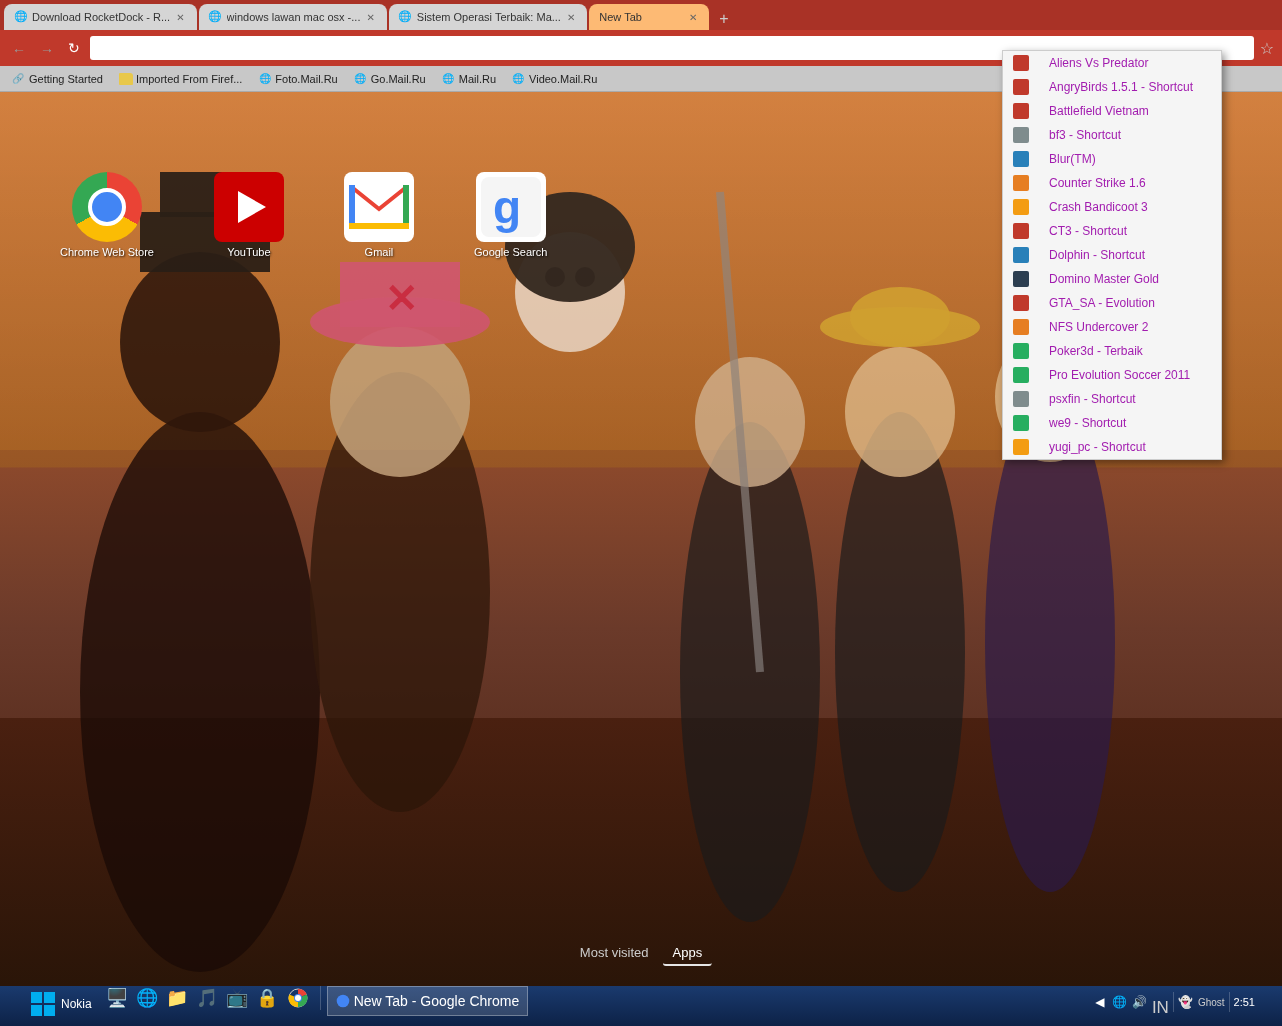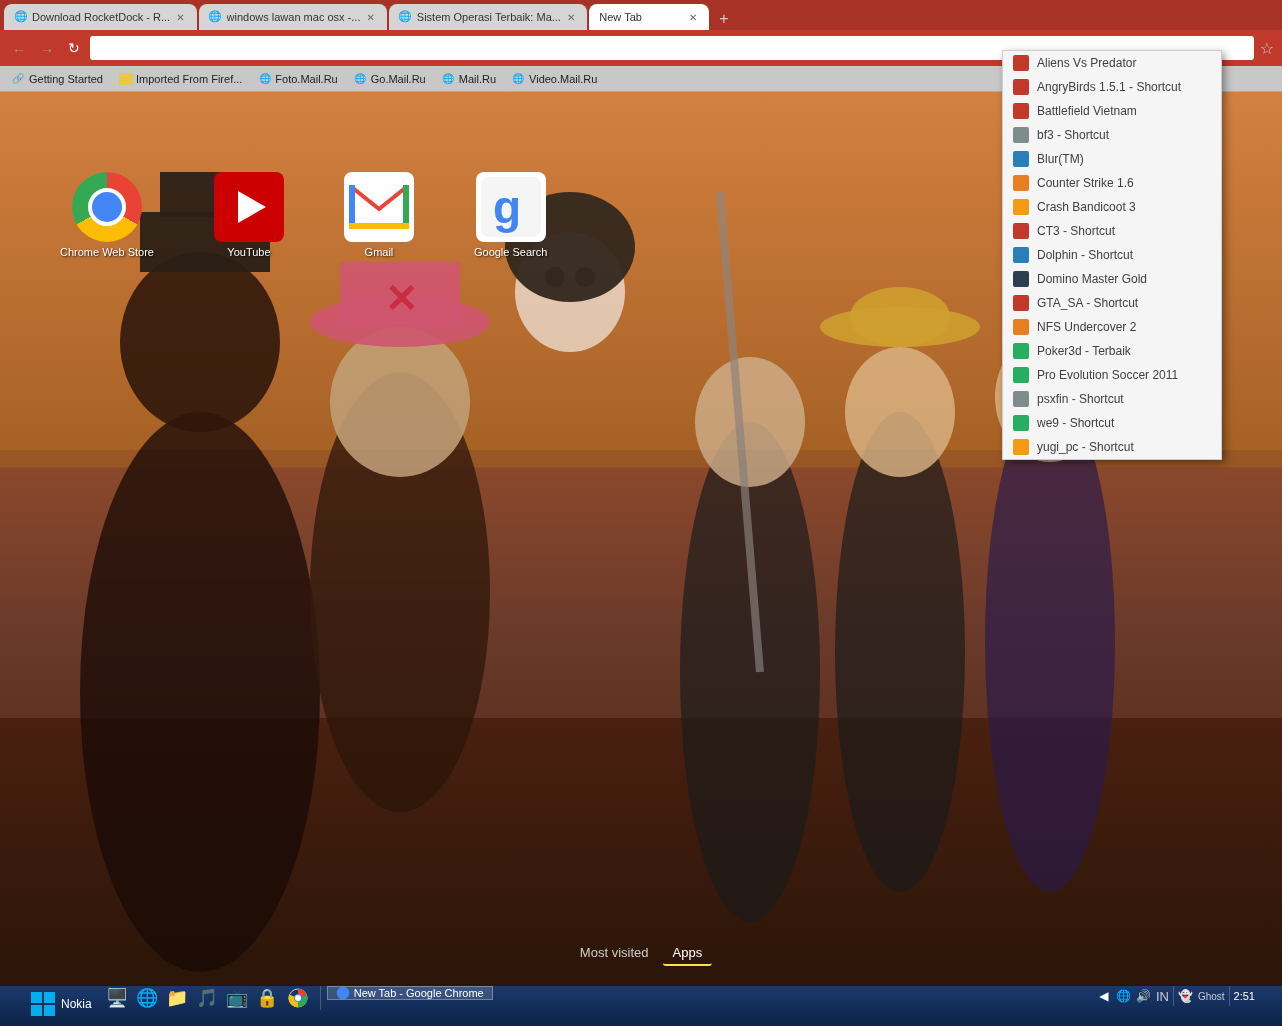--- a/index.html
+++ b/index.html
@@ -33,21 +33,21 @@
       color: #333;
       max-width: 200px;
       min-width: 120px;
       height: 26px;
       margin-right: 2px;
       cursor: pointer;
       gap: 4px;
       position: relative;
     }
     .tab.active {
-      background: #ffffff;
+      background: #fdba74;
       z-index: 2;
       text-align: center;
     }
     .tab-favicon {
       width: 14px;
       height: 14px;
       flex-shrink: 0;
       border-radius: 2px;
     }
     .tab-title {
@@ -214,42 +214,42 @@
     }
     .newtab-link {
       color: #ccc;
       font-size: 13px;
       cursor: pointer;
       padding: 4px 10px;
       border-radius: 3px;
     }
     .newtab-link.active {
       color: #fff;
-      border-bottom: 2px solid #fde047;
+      border-bottom: 2px solid #e5e5e5;
     }
 
     
     #context-menu {
       position: absolute;
       right: 60px;
       top: 50px;
       background: #f5f5f5;
       border: 1px solid #ccc;
       box-shadow: 3px 3px 8px rgba(0,0,0,0.4);
       z-index: 200;
       min-width: 220px;
       font-size: 12px;
     }
     .menu-item {
       display: flex;
       align-items: center;
       padding: 4px 10px;
-      gap: 8px;
-      cursor: pointer;
-      color: #404040;
+      gap: 20px;
+      cursor: pointer;
+      color: #a21caf;
     }
     .menu-icon {
       width: 16px;
       height: 16px;
       flex-shrink: 0;
       border-radius: 2px;
       display: flex;
       align-items: center;
       justify-content: center;
       font-size: 10px;
@@ -294,25 +294,25 @@
       border-right: 1px solid rgba(255,255,255,0.2);
       padding-right: 8px;
       margin-right: 4px;
       gap: 2px;
     }
     .taskbar-active {
       background: rgba(255,255,255,0.15);
       border: 1px solid rgba(255,255,255,0.3);
       display: flex;
       align-items: center;
-      height: 14px;
+      height: 30px;
       padding: 0 8px;
       gap: 4px;
       cursor: pointer;
-      font-size: 11px;
+      font-size: 14px;
       color: #fff;
     }
     #taskbar-right {
       margin-left: auto;
       display: flex;
       align-items: center;
       gap: 4px;
       font-size: 11px;
       color: #fff;
       padding-right: 8px;
@@ -594,21 +594,21 @@
   <div class="menu-item">
     <div class="menu-icon mi-blue"></div>
     <span>Dolphin - Shortcut</span>
   </div>
   <div class="menu-item">
     <div class="menu-icon mi-dark"></div>
     <span>Domino Master Gold</span>
   </div>
   <div class="menu-item">
     <div class="menu-icon mi-red"></div>
-    <span>GTA_SA - Shortcut</span>
+    <span>GTA_SA - Evolution</span>
   </div>
   <div class="menu-item">
     <div class="menu-icon mi-orange"></div>
     <span>NFS Undercover 2</span>
   </div>
   <div class="menu-item">
     <div class="menu-icon mi-green"></div>
     <span>Poker3d - Terbaik</span>
   </div>
   <div class="menu-item">
@@ -664,20 +664,20 @@
     <svg width="14" height="14" viewBox="0 0 20 20">
       <circle cx="10" cy="10" r="9" fill="#4285f4"></circle>
     </svg>
     <span>New Tab - Google Chrome</span>
   </div>
 
   <div id="taskbar-right">
     <span class="systray-icon">◀</span>
     <span class="systray-icon">🌐</span>
     <span class="systray-icon">🔊</span>
-    <span style="font-size:13px;color:#ccc;">IN</span>
+    <span style="font-size:17px;color:#ccc;margin-top:12px;">IN</span>
     <span style="width:1px;height:20px;background:rgba(255,255,255,0.2);display:inline-block;"></span>
     <span class="systray-icon">👻</span>
     <span style="font-size:10px;color:#ccc;">Ghost</span>
     <span style="width:1px;height:20px;background:rgba(255,255,255,0.2);display:inline-block;"></span>
     <div id="clock">2:51</div>
   </div>
 </div>
 
 </body></html>

